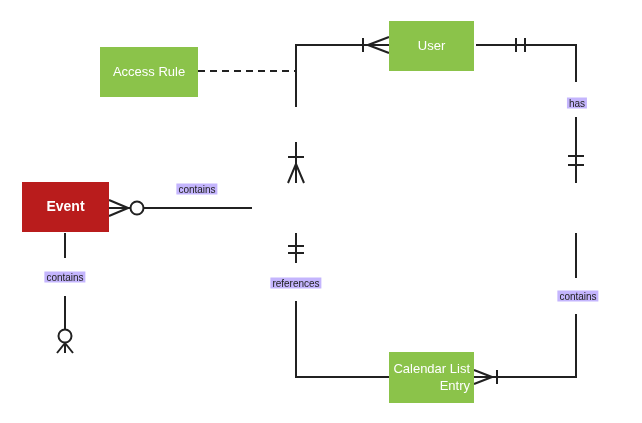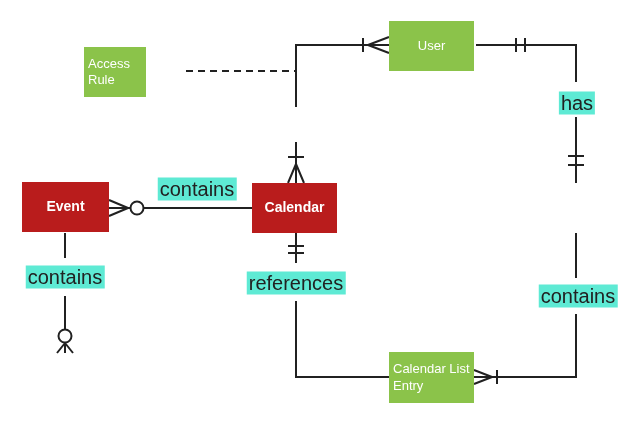--- a/index.html
+++ b/index.html
@@ -25,35 +25,35 @@
     stroke-width: 2;
     fill: none;
   }
   svg.wires circle { fill: #ffffff; }
   svg.wires path.dashed { stroke-dasharray: 7,5; }
   .entity {
     position: absolute;
     display: flex;
     align-items: center;
     justify-content: center;
-    text-align: left;
+    text-align: right;
     color: #ffffff;
     font-size: 13px;
     line-height: 1.25;
     box-sizing: border-box;
     padding: 2px 4px;
   }
   .entity.orange { background: #b91c1c; font-weight: 700; font-size: 14px; }
   .entity.green  { background: #8BC34A; font-weight: 500; }
   .rel-label {
     position: absolute;
     transform: translate(-50%, -50%);
-    font-size: 20px;
+    font-size: 10px;
     color: #212121;
-    background: #5eead4;
+    background: #c4b5fd;
     white-space: nowrap;
     padding: 0 2px;
   }
 </style>
 </head>
 <body>
 
 <div class="canvas">
 
   <svg class="wires" viewBox="0 0 642 423">
@@ -98,35 +98,32 @@
     </g>
 
     <g>
       <path d="M576,233 V278"></path>
       <path d="M576,314 V377 H497"></path>
       <path d="M497,370 V384"></path>
       <path d="M497,377 H474 M492,377 L474,370 M492,377 L474,384"></path>
     </g>
   </svg>
 
-  <div class="entity green" style="left:84px;top:47px;width:62px;height:50px">
+  <div class="entity green" style="left:100px;top:47px;width:98px;height:50px">
     <span>Access Rule</span>
   </div>
 
   <div class="entity green" style="left:389px;top:21px;width:85px;height:50px">
     <span>User</span>
   </div>
 
   <div class="entity orange" style="left:22px;top:182px;width:87px;height:50px">
     <span>Event</span>
   </div>
 
-  <div class="entity orange" style="left:252px;top:183px;width:85px;height:50px">
-    <span>Calendar</span>
-  </div>
 
 
   <div class="entity green" style="left:389px;top:352px;width:85px;height:51px">
     <span>Calendar List Entry</span>
   </div>
 
 
 
   <div class="rel-label" style="left:577px;top:103px">has</div>
 

